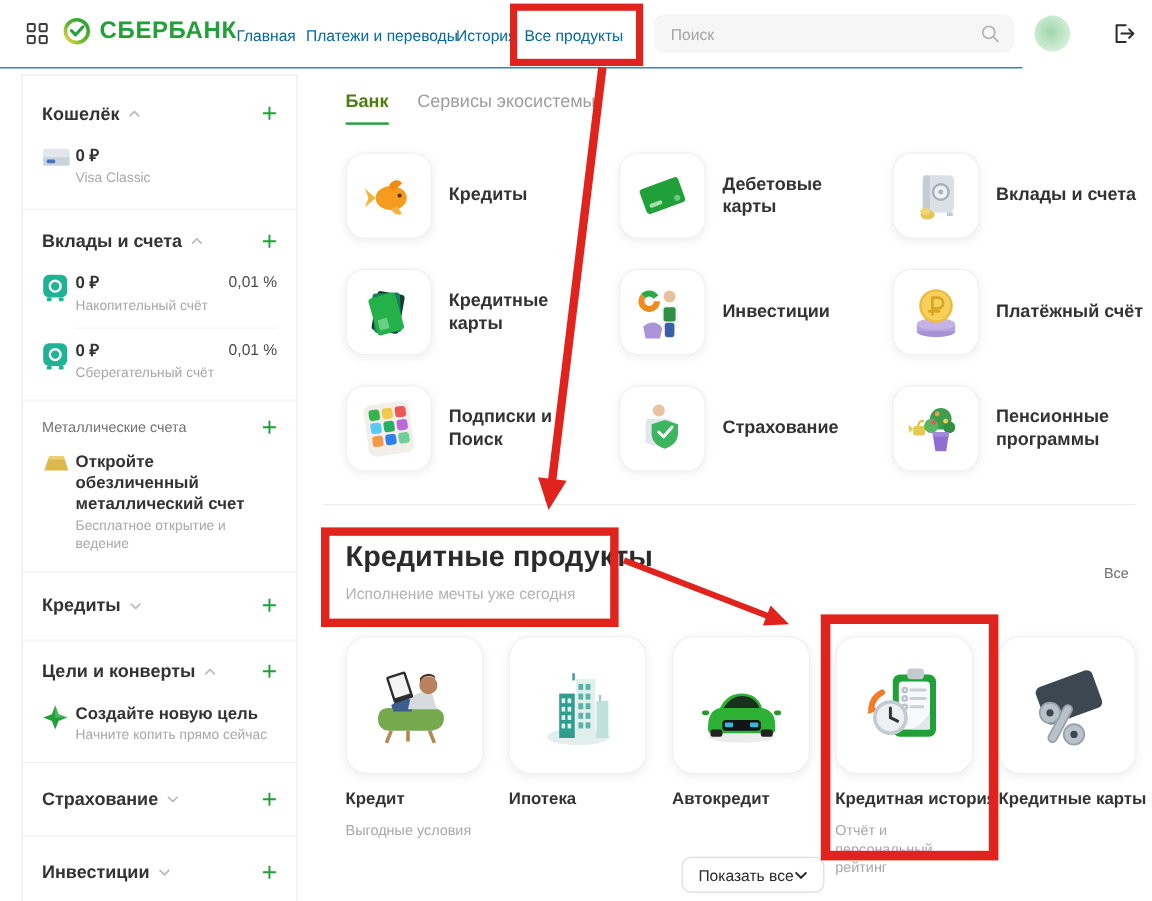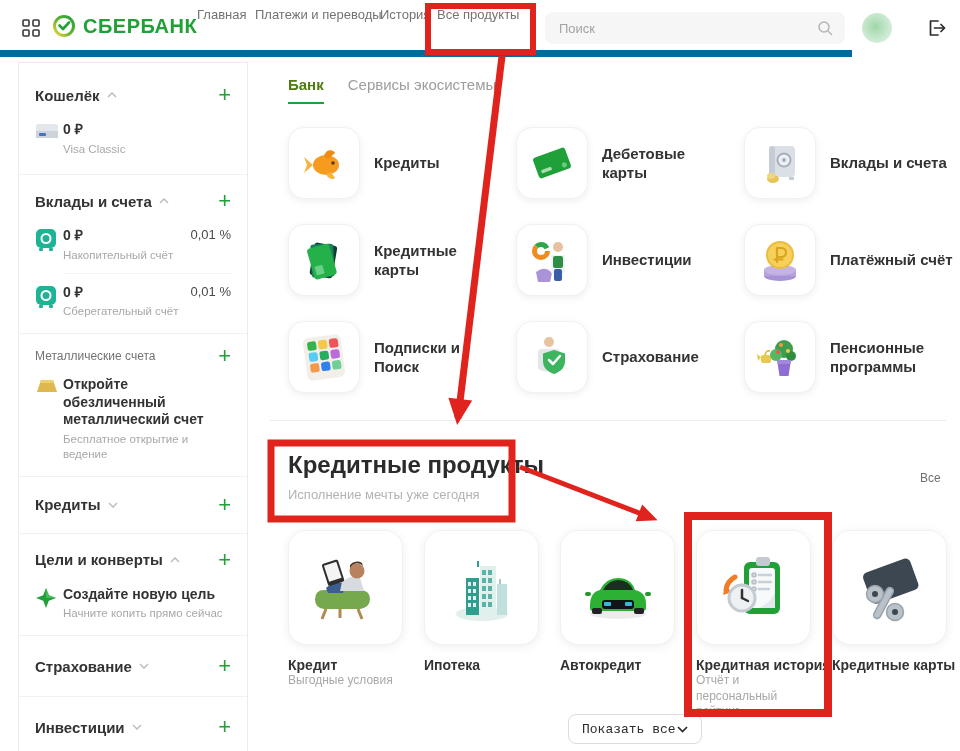--- a/index.html
+++ b/index.html
@@ -1,25 +1,25 @@
 <!DOCTYPE html>
 <html><head>
 <meta charset="utf-8">
 <style>
   * { box-sizing: border-box; margin: 0; padding: 0; }
   html,body { width:960px; height:751px; overflow:hidden; background:#fff;
     font-family:"Liberation Sans", sans-serif; position:relative; }
 
   
   .header { position:absolute; top:0; left:0; width:852px; height:57px;
-    background:#fff; border-bottom:7px solid #0369a1; z-index:5; }
+    background:#fff; border-bottom:1px solid #0369a1; z-index:5; }
   .hdr-abs { position:absolute; }
   .brand { display:flex; align-items:center; gap:7px; left:52px; top:14px; }
   .brand-text { color:#21a038; font-weight:bold; font-size:20px; letter-spacing:.5px; }
-  .nav-item { top:7px; font-size:13px; color:#737373; cursor:pointer; white-space:nowrap; }
+  .nav-item { top:22px; font-size:13px; color:#0369a1; cursor:pointer; white-space:nowrap; }
   .search-wrap { left:545px; top:12px; width:300px; height:32px; }
   .search-input { width:100%; height:100%; background:#f6f6f6; border:none;
     border-radius:8px; padding:0 34px 0 14px; font-size:13px; color:#333;
     font-family:"Liberation Sans",sans-serif; outline:none; }
   .search-input::placeholder { color:#a3a3a3; }
   .search-ico { position:absolute; right:12px; top:8px; }
   .avatar { left:862px; top:13px; width:30px; height:30px; border-radius:50%;
     background:radial-gradient(circle at 45% 45%, #9fd6a9 0%, #c9e9cf 55%, #e9f5ec 100%); }
   .logout { left:926px; top:18px; cursor:pointer; }
 
@@ -61,26 +61,26 @@
   .credit-title { font-size:24px; font-weight:bold; color:#2b2b2b; }
   .credit-sub { font-size:13px; color:#b3b3b3; margin-top:8px; }
   .all-link { position:absolute; left:920px; top:471px; font-size:12px; color:#6e6e6e; cursor:pointer; }
 
   .cards { position:absolute; left:288px; top:530px; display:flex; gap:21px; }
   .card { width:115px; cursor:pointer; }
   .ctile { width:115px; height:115px; border-radius:18px; background:#fff;
     border:1px solid #f1f1f1; box-shadow:0 2px 8px rgba(80,80,80,.09);
     display:flex; align-items:center; justify-content:center; }
   .clabel { margin-top:12px; font-size:14px; font-weight:bold; color:#333; white-space:nowrap; }
-  .csub { margin-top:0; font-size:12px; color:#a8a8a8; line-height:1.3; }
+  .csub { margin-top:12px; font-size:12px; color:#a8a8a8; line-height:1.3; }
 
   .show-all { position:absolute; left:568px; top:714px; height:30px; padding:0 13px;
     border:1px solid #dcdcdc; border-radius:8px; background:#fff; font-size:13px;
     color:#2b2b2b; display:flex; align-items:center; gap:1px; cursor:pointer;
-    font-family:Liberation Mono, monospace; }
+    font-family:Liberation Sans, sans-serif; }
 
   
   .overlay { position:absolute; left:0; top:0; width:960px; height:751px;
     pointer-events:none; z-index:50; }
 </style>
 </head>
 <body>
 
 <div class="header">
   <span class="hdr-abs" style="left:22px;top:19px;">

